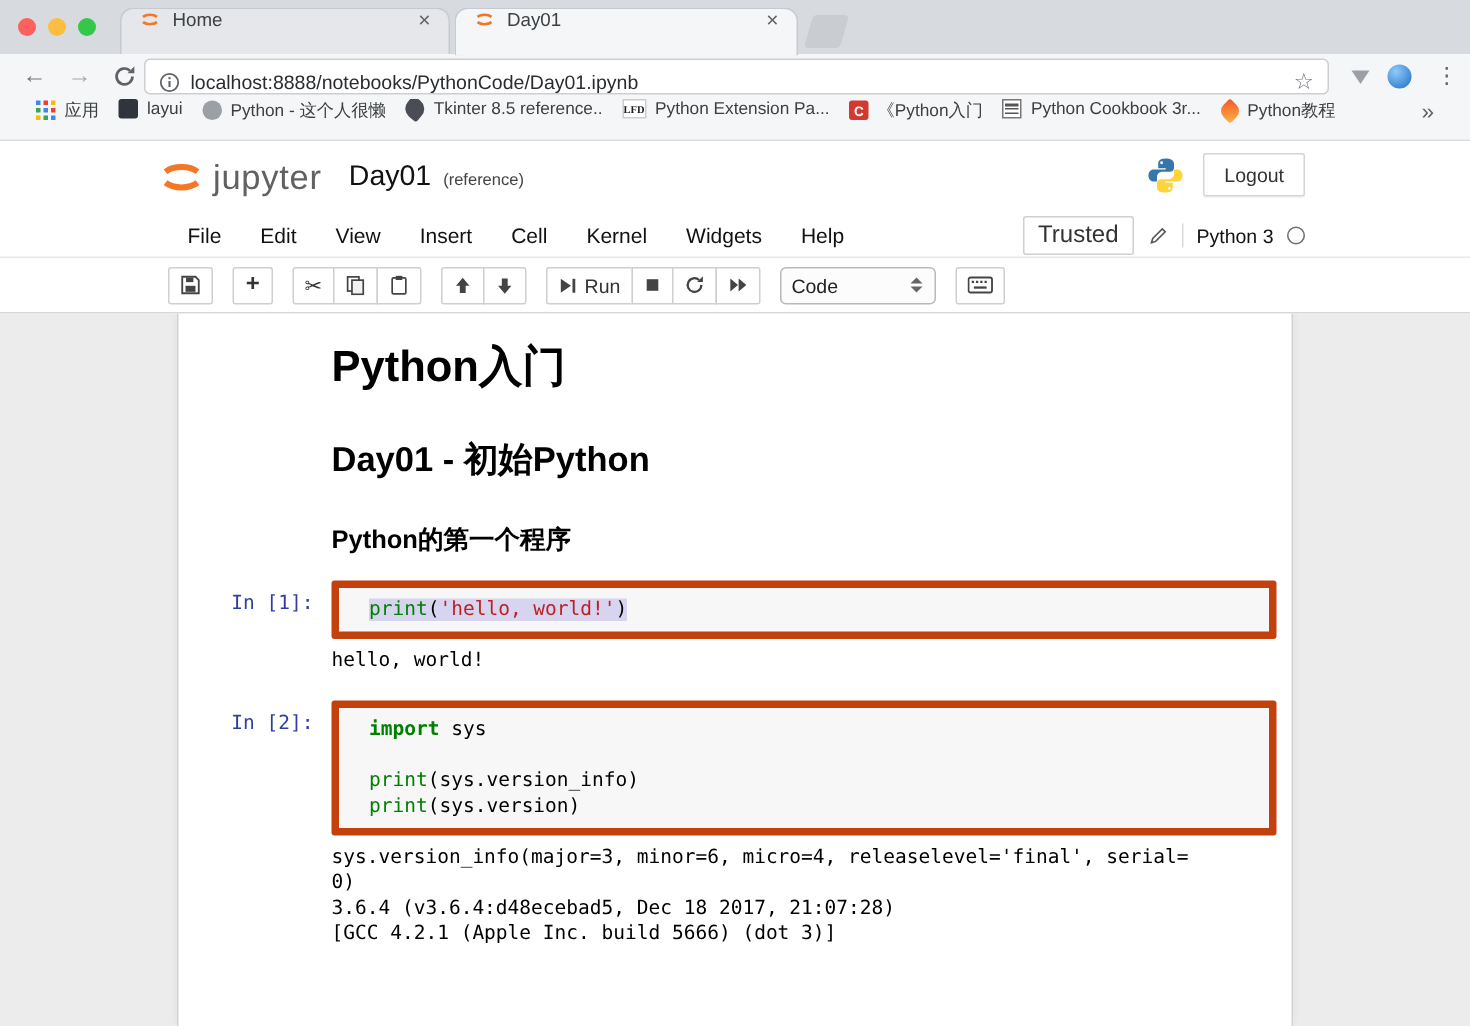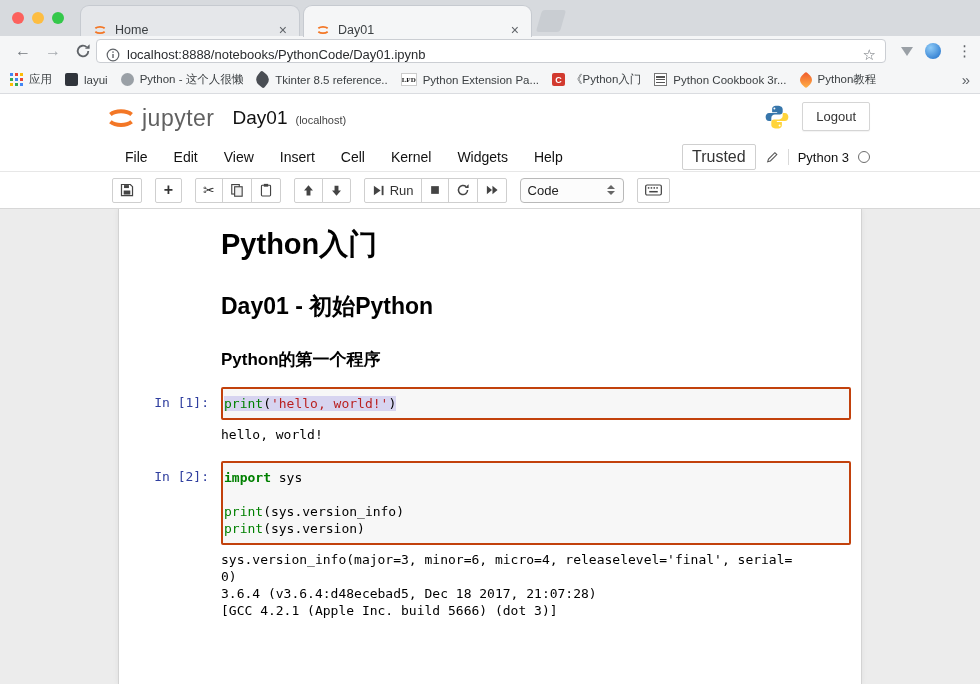--- a/index.html
+++ b/index.html
@@ -5,21 +5,21 @@
   *{box-sizing:border-box;margin:0;padding:0}
   html,body{width:980px;height:684px;overflow:hidden}
   body{font-family:"Liberation Sans",sans-serif;background:#fff}
   .screen{position:relative;width:980px;height:684px;overflow:hidden;background:#fff}
 
   
   .tabstrip{position:relative;height:36px;background:#D7DADE}
   .traffic{position:absolute;left:12px;top:12px;display:flex;gap:8px}
   .light{width:12px;height:12px;border-radius:50%}
   .light-red{background:#FC615D}.light-yellow{background:#FDBD41}.light-green{background:#34C84A}
-  .tab{position:absolute;top:5px;height:32px;display:flex;align-items:flex-end;gap:8px;
+  .tab{position:absolute;top:5px;height:32px;display:flex;align-items:flex-start;gap:8px;
        padding:0 12px;border-radius:9px 9px 0 0;font-size:12.5px;color:#3C4043;
        border:1px solid #C6CAD0;border-bottom:none}
   .tab-inactive{left:80px;width:220px;background:#E5E7EA}
   .tab-active{left:303px;width:229px;background:#F5F6F7;z-index:2}
   .tab-title{flex:1;white-space:nowrap;overflow:hidden}
   .tab-close{color:#5F6368;font-size:14px;line-height:1;cursor:default}
   .newtab{position:absolute;left:539px;top:10px;width:24px;height:22px;background:#C9CDD2;
           transform:skewX(-16deg);border-radius:3px}
   .jicon{display:block}
 
@@ -33,22 +33,22 @@
            border:1px solid #CBCED3;border-radius:4px;display:flex;align-items:flex-end;padding:0 9px;gap:7px}
   .omni-url{flex:1;font-size:13px;color:#2A2C2F;white-space:nowrap;overflow:hidden}
   .omni-star{font-size:15px;color:#6B7075;line-height:1}
   .ext-flag{position:absolute;left:901px;top:11px;width:0;height:0;
             border-left:6px solid transparent;border-right:6px solid transparent;border-top:9px solid #9AA0A6}
   .ext-globe{position:absolute;left:925px;top:7px;width:16px;height:16px;border-radius:50%;
              background:radial-gradient(circle at 35% 30%,#8FCBF7,#1B6CC8)}
   .menu-dots{position:absolute;left:957px;top:4px;font-size:15px;color:#5F6368;line-height:22px}
 
   
-  .bmbar{height:28px;background:#F5F6F7;border-bottom:1px solid #DADCE0;display:flex;align-items:center;
-         padding:0 10px;gap:13px;overflow:hidden}
+  .bmbar{height:28px;background:#F5F6F7;border-bottom:1px solid #DADCE0;display:flex;align-items:flex-start;
+         padding:0 24px;gap:13px;overflow:hidden}
   .bm-item{display:flex;align-items:center;gap:6px;flex:0 1 auto;min-width:0}
   .bm-label{font-size:11.5px;color:#3C4043;white-space:nowrap;overflow:hidden}
   .bm-overflow{margin-left:auto;flex:none;font-size:15px;color:#5F6368}
   .fav{flex:none}
   .fav-apps{width:13px;height:13px;display:grid;grid-template-columns:repeat(3,3px);grid-auto-rows:3px;gap:2px}
   .fav-apps i{display:block}
   .fav-sq{width:13px;height:13px;border-radius:2px}
   .fav-layui{background:#30343B}
   .fav-bird{background:#9AA0A6;border-radius:50%}
   .fav-feather{background:#4A4E54;transform:rotate(40deg);border-radius:2px 7px 2px 7px}
@@ -105,21 +105,21 @@
   .nb-wrap{height:475px;background:#ECECEC;overflow:hidden}
   .nb-page{width:744px;margin:0 auto;height:100%;background:#fff;border-left:1px solid #D3D3D3;
            border-right:1px solid #D3D3D3;box-shadow:0 0 6px rgba(0,0,0,.06);padding-top:6px;overflow:hidden}
   .row{display:flex;padding:4px 0}
   .prompt{flex:none;width:102px;text-align:right;padding-right:12px;padding-top:7px;
           font-family:"DejaVu Sans Mono",monospace;font-size:13px;line-height:17px;color:#303F9F}
   .content{flex:1;min-width:0;margin-right:10px}
   .content h1{font-size:29px;color:#000;margin:6px 0 10px;font-weight:bold}
   .content h2{font-size:23px;color:#000;margin:8px 0 8px;font-weight:bold}
   .content h3{font-size:17px;color:#000;margin:10px 0 8px;font-weight:bold}
-  .input-area{background:#F7F7F7;border:2px solid #c2410c;border-radius:2px;padding:6px 1px;
+  .input-area{background:#F7F7F7;border:5px solid #c2410c;border-radius:2px;padding:6px 20px;
               font-family:"DejaVu Sans Mono",monospace;font-size:13px;line-height:17px;color:#000}
   .cm-line{min-height:17px;white-space:pre}
   .selhl{background:#D7D4F0}
   .tk-keyword{color:#008000;font-weight:bold}
   .tk-builtin{color:#008000}
   .tk-string{color:#BA2121}
   .out-row{padding:2px 0 14px}
   .output-text{font-family:"DejaVu Sans Mono",monospace;font-size:13px;line-height:17px;color:#000;
                white-space:pre;margin:0}
 </style>
@@ -231,21 +231,21 @@
     <span class="bm-overflow">»</span>
   </div>
 
   <div class="jheader">
     <svg width="30" height="30" viewBox="0 0 24 24">
       <path d="M3.5 9.2 A10.5 6.2 0 0 1 20.5 9.2" stroke="#F37726" stroke-width="3.2" fill="none"></path>
       <path d="M3.5 15 A10.5 6.2 0 0 0 20.5 15" stroke="#F37726" stroke-width="3.2" fill="none"></path>
     </svg>
     <span class="logo-word">jupyter</span>
     <span class="nb-title">Day01</span>
-    <span class="autosave">(localhost)</span>
+    <span class="autosave">(reference)</span>
 
     <div class="hdr-right">
       <svg width="26" height="26" viewBox="0 0 32 32">
         <path fill="#3776AB" d="M16 2c-5.5 0-6 2.6-6 4.6V10h6.2v1H6.3C3.6 11 2 13.2 2 16s1.6 5 4.3 5H9v-3.6C9 14.8 11 13 13.4 13h6.2c1.9 0 3.4-1.5 3.4-3.4V6.6C23 4.1 21.5 2 16 2zm-3.2 2.3a1.2 1.2 0 1 1 0 2.4 1.2 1.2 0 0 1 0-2.4z"></path>
         <path fill="#FFD43B" d="M16 30c5.5 0 6-2.6 6-4.6V22h-6.2v-1h9.9c2.7 0 4.3-2.2 4.3-5s-1.6-5-4.3-5H23v3.6C23 17.2 21 19 18.6 19h-6.2A3.4 3.4 0 0 0 9 22.4v3C9 27.9 10.5 30 16 30zm3.2-2.3a1.2 1.2 0 1 1 0-2.4 1.2 1.2 0 0 1 0 2.4z"></path>
       </svg>
       <button class="logout-btn">Logout</button>
     </div>
   </div>
 

